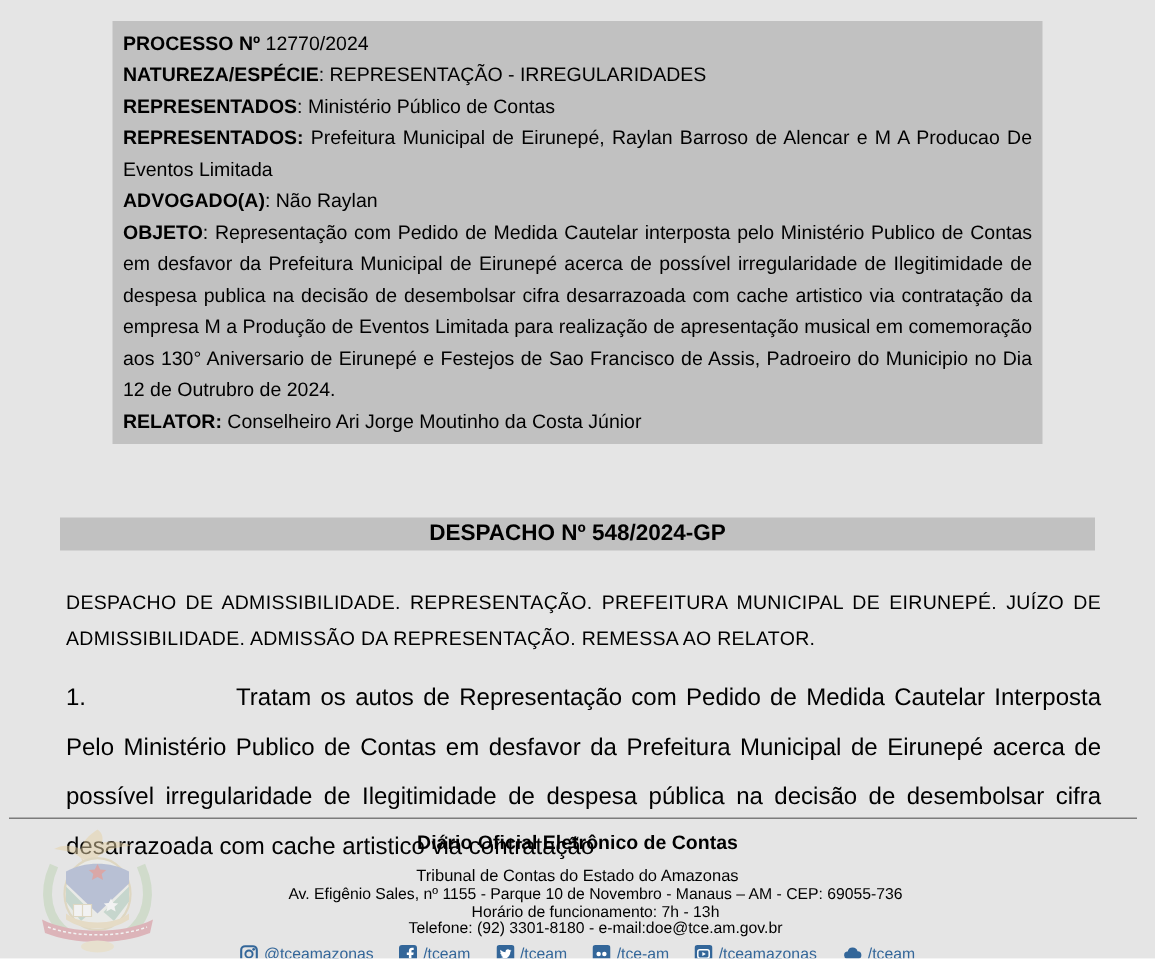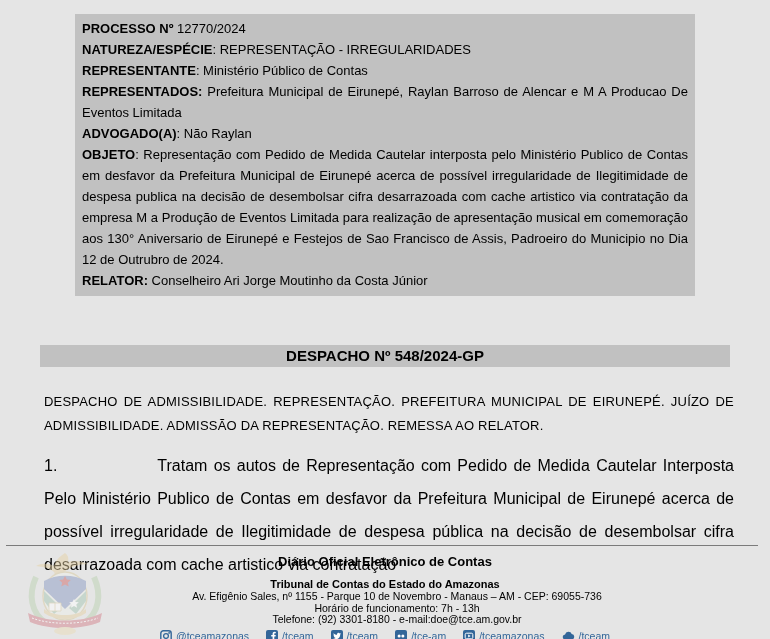--- a/index.html
+++ b/index.html
@@ -37,38 +37,38 @@
     position:absolute; left:6px; top:545px; width:752px; height:0;
     border-top:1px solid #7b7b7b;
   }
   .logo {
     position:absolute; left:16px; top:551px; width:98px; height:86px;
   }
   .footer-text {
     position:absolute; left:0; top:554px; width:770px; text-align:center;
   }
   .f-title { font-size:13px; font-weight:bold; line-height:16px; }
-  .f-org   { font-size:11px; font-weight:bold; line-height:13px; margin-top:8px; }
+  .f-org   { font-size:11px; font-weight:normal; line-height:13px; margin-top:8px; }
   .f-line  { font-size:10.5px; line-height:11.5px;padding-left:24px; }
   .social-row {
     margin-top:4px; display:flex; justify-content:center; align-items:center;
     gap:17px; font-size:10.5px; color:#336699;
   }
   .social-item { display:inline-flex; align-items:center; gap:4px; }
   .social-item svg { display:block; }
 </style>
 </head>
 <body>
 
 <div class="page">
 
   <div class="process-block">
     <div class="field"><b>PROCESSO Nº</b><span> 12770/2024</span></div>
     <div class="field"><b>NATUREZA/ESPÉCIE</b><span>: REPRESENTAÇÃO - IRREGULARIDADES</span></div>
-    <div class="field"><b>REPRESENTANTE</b><span>: Ministério Público de Contas</span></div>
+    <div class="field"><b>REPRESENTADOS</b><span>: Ministério Público de Contas</span></div>
     <div class="field"><b>REPRESENTADOS:</b><span> Prefeitura Municipal de Eirunepé, Raylan Barroso de Alencar e M A Producao De Eventos Limitada</span></div>
     <div class="field"><b>ADVOGADO(A)</b><span>: Não Raylan</span></div>
     <div class="field"><b>OBJETO</b><span>: Representação com Pedido de Medida Cautelar interposta pelo Ministério Publico de Contas em desfavor da Prefeitura Municipal de Eirunepé acerca de possível irregularidade de Ilegitimidade de despesa publica na decisão de desembolsar cifra desarrazoada com cache artistico via contratação da empresa M a Produção de Eventos Limitada para realização de apresentação musical em comemoração aos 130° Aniversario de Eirunepé e Festejos de Sao Francisco de Assis, Padroeiro do Municipio no Dia 12 de Outrubro de 2024.</span></div>
     <div class="field"><b>RELATOR:</b><span> Conselheiro Ari Jorge Moutinho da Costa Júnior</span></div>
   </div>
 
   <div class="despacho-bar">DESPACHO Nº 548/2024-GP</div>
 
   <p class="ementa">DESPACHO DE ADMISSIBILIDADE. REPRESENTAÇÃO. PREFEITURA MUNICIPAL DE EIRUNEPÉ. JUÍZO DE ADMISSIBILIDADE. ADMISSÃO DA REPRESENTAÇÃO. REMESSA AO RELATOR.</p>
 

